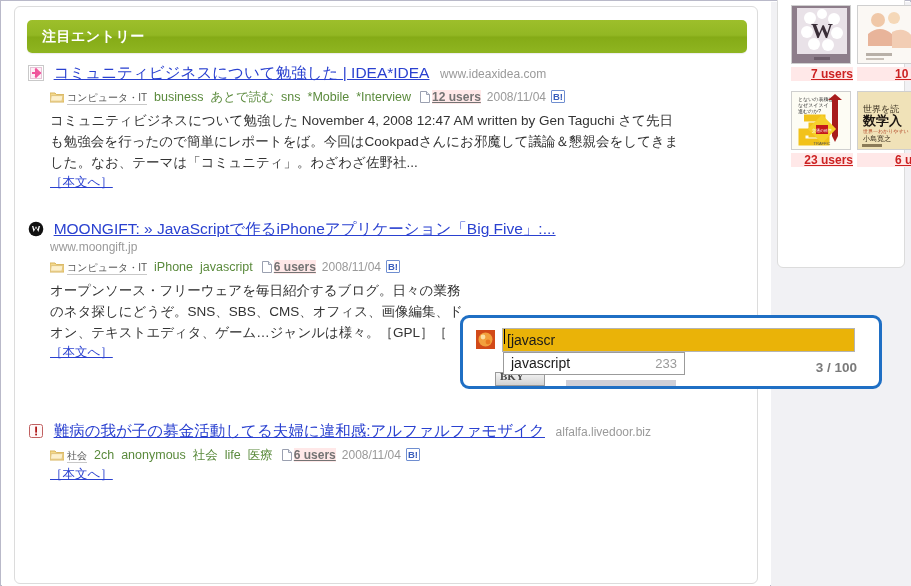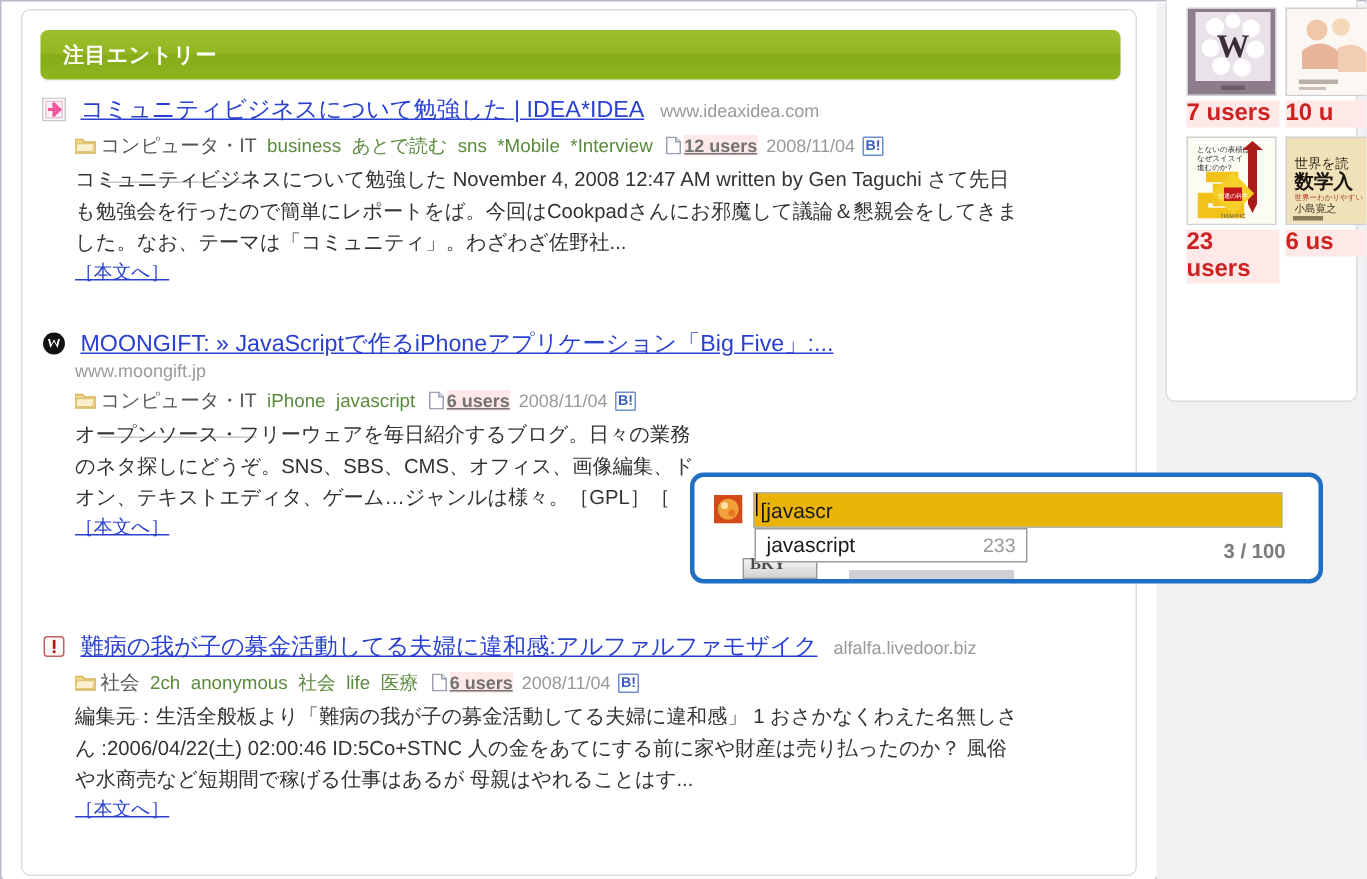--- a/index.html
+++ b/index.html
@@ -120,22 +120,22 @@
   .folder-icon {
     display: inline-block;
     width: 14px; height: 12px;
     vertical-align: -2px;
     margin-right: 3px;
   }
   .cat-link {
     color: #555555;
     text-decoration: none;
     border-bottom: 1px solid #c8c8c8;
-    font-size: 13px;
-    padding-bottom: 17px;
+    font-size: 10px;
+    padding-bottom: 1px;
   }
   .tag {
     color: #5a8a3c;
     margin-left: 7px;
     font-size: 12.5px;
     cursor: pointer;
   }
   .doc-icon {
     display: inline-block;
     width: 10px; height: 12px;
@@ -214,25 +214,26 @@
     width: 60px;
     height: 59px;
     border: 1px solid #cfcfcf;
     box-sizing: border-box;
     overflow: hidden;
     position: relative;
     background: #ffffff;
   }
   .book-users {
     display: block;
-    text-align: left;
+    text-align: right;
     color: #cc2222;
     background: #ffe8e8;
+    text-decoration: underline;
     font-weight: bold;
-    font-size: 16px;
+    font-size: 12px;
     margin-top: 3px;
     cursor: pointer;
   }
 
   
   #tag-popup {
     position: absolute;
     left: 459px; top: 314px;
     width: 422px;
     height: 74px;
@@ -419,21 +420,20 @@
               <path d="M0 2 L5 2 L6.4 3.6 L14 3.6 L14 11 L0 11 Z" fill="#f5d98a" stroke="#d8b45c"></path>
               <path d="M1.2 4.6 L13 4.6 L12 10.2 L0.4 10.2 Z" fill="#fdf0cc" stroke="#e0c47e"></path>
             </svg>
           </span><span class="cat-link">社会</span><span class="tag">2ch</span><span class="tag">anonymous</span><span class="tag">社会</span><span class="tag">life</span><span class="tag">医療</span><span class="doc-icon">
             <svg width="10" height="12" viewBox="0 0 10 12">
               <path d="M0.5 0.5 L6.5 0.5 L9.5 3.5 L9.5 11.5 L0.5 11.5 Z" fill="#ffffff" stroke="#9aa0b0"></path>
               <path d="M6.5 0.5 L6.5 3.5 L9.5 3.5" fill="#e4e8f0" stroke="#9aa0b0"></path>
             </svg>
           </span><span class="users-count">6 users</span><span class="entry-date">2008/11/04</span><span class="bmark-badge">B!</span>
         </div>
-        <div class="entry-body">編集元：生活全般板より「難病の我が子の募金活動してる夫婦に違和感」 1 おさかなくわえた名無しさん :2006/04/22(土) 02:00:46 ID:5Co+STNC 人の金をあてにする前に家や財産は売り払ったのか？ 風俗や水商売など短期間で稼げる仕事はあるが 母親はやれることはす...</div>
         <div class="entry-more">［本文へ］</div>
       </div>
 
     </div>
   </div>
 
   <div id="sidebar">
     <div id="sidebar-panel">
 
       <div class="book-cell" style="left:13px; top:14px;">

